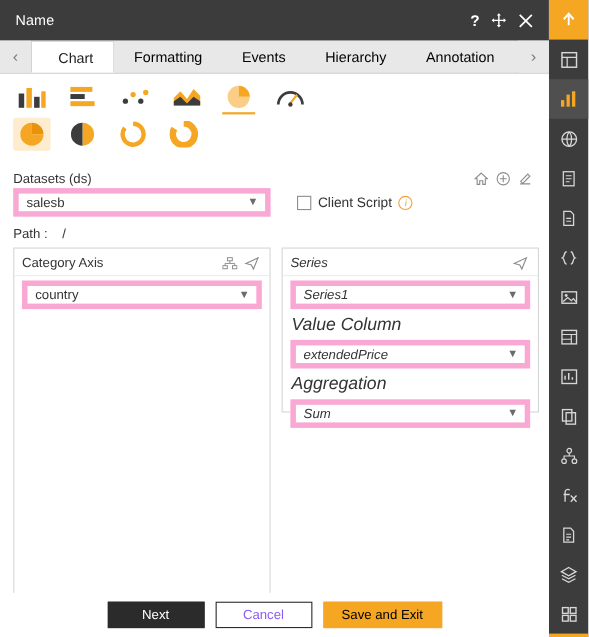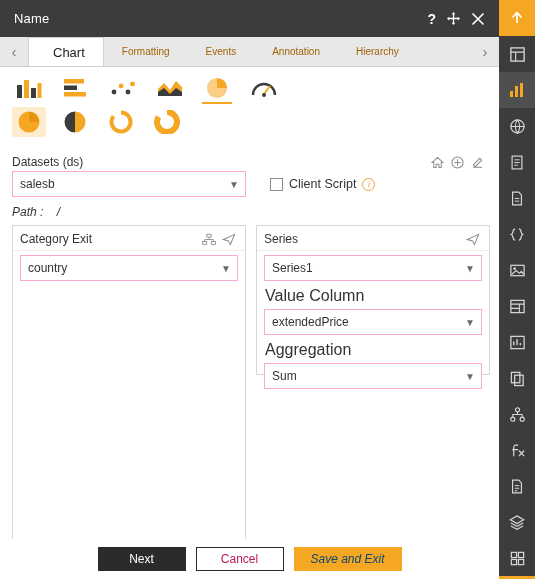--- a/index.html
+++ b/index.html
@@ -85,22 +85,22 @@
     background: #e8e8e8;
   }
   .tabs {
     display: flex; align-items: stretch;
     flex: 1;
     overflow: hidden;
   }
   .tab {
     padding: 0 18px;
     display: flex; align-items: center;
-    font-size: 10px;
-    color: #a16207;
+    font-size: 13px;
+    color: #000000;
     background: #e8e8e8;
     cursor: pointer;
     white-space: nowrap;
   }
   .tab.active {
     background: #ffffff;
     color: #222;
     border-top: 1px solid #d0d0d0;
     border-left: 1px solid #d0d0d0;
     border-right: 1px solid #d0d0d0;
@@ -153,40 +153,39 @@
   .mini-icon {
     width: 20px; height: 18px;
     display: flex; align-items: center; justify-content: center;
     color: #8c8c8c;
     cursor: pointer;
   }
   .select {
     position: relative;
     height: 26px;
     width: 234px;
-    border: 1px solid #f9a8d4;
+    border: 5px solid #f9a8d4;
     background: #ffffff;
     display: flex; align-items: center;
     padding: 0 24px 0 7px;
     font-size: 12px;
     color: #333;
     cursor: pointer;
   }
   .select .caret {
     position: absolute;
     right: 6px; top: 50%;
     transform: translateY(-50%);
     color: #6b6b6b;
     font-size: 10px;
   }
   .select.wide { width: 100%; }
   .path {
     font-size: 12px; color: #333;
     margin-top: 8px;
-    font-style: italic;
   }
   .path .pv { margin-left: 10px; color: #333; }
 
   .clientscript {
     display: flex; align-items: center;
     margin-left: 24px;
     gap: 6px;
   }
   .cbox {
     width: 13px; height: 13px;
@@ -213,21 +212,21 @@
     gap: 10px;
     flex: none;
   }
   .panel {
     border: 1px solid #d6d6d6;
     background: #fff;
     width: 234px;
     flex: none;
   }
   .panel.left { height: 316px; }
-  .panel.right { height: 150px; align-self: flex-start; }
+  .panel.right { height: 150px; align-self: flex-start; font-style: italic; }
   .panel-head {
     display: flex; align-items: center;
     padding: 4px 6px 2px 7px;
     border-bottom: 1px solid #ededed;
   }
   .panel-head .t { font-size: 12px; color: #333; }
   .panel-head .sp { flex: 1; }
   .panel-body { padding: 4px 7px 8px 7px; }
   .fld { margin-bottom: 2px; }
   .fld .flbl { font-size: 16px; color: #333; margin: 6px 0 4px 1px; }
@@ -244,22 +243,22 @@
   .btn {
     height: 24px;
     min-width: 88px;
     font-size: 12px;
     display: flex; align-items: center; justify-content: center;
     cursor: pointer;
     border: 1px solid #2b2b2b;
     background: #2b2b2b;
     color: #ffffff;
   }
-  .btn.light { background: #ffffff; color: #be185d; border-color: #2b2b2b; }
-  .btn.orange { background: #f5a623; color: #0c4a6e; border-color: #f5a623; min-width: 108px; font-style: italic; }
+  .btn.light { background: #ffffff; color: #8b5cf6; border-color: #2b2b2b; }
+  .btn.orange { background: #f5a623; color: #000000; border-color: #f5a623; min-width: 108px; }
 
   
   .rail {
     width: 36px;
     height: 579px;
     background: #3c3c3c;
     display: flex;
     flex-direction: column;
     align-items: center;
     flex: none;
@@ -301,22 +300,22 @@
         </span>
       </span>
     </div>
 
     <div class="tabstrip">
       <div class="tab-arrow">‹</div>
       <div class="tabs">
         <div class="tab active">Chart</div>
         <div class="tab">Formatting</div>
         <div class="tab">Events</div>
+        <div class="tab">Hierarchy</div>
         <div class="tab">Annotation</div>
-        <div class="tab">Hierarchy</div>
       </div>
       <div class="tab-arrow">›</div>
     </div>
 
     <div class="typerow">
       <div class="ticon">
         <svg width="26" height="22" viewBox="0 0 26 22">
           <rect x="1" y="8" width="5" height="13" fill="#3c3c3c"></rect>
           <rect x="8" y="3" width="5" height="18" fill="#f5a623"></rect>
           <rect x="15" y="11" width="5" height="10" fill="#3c3c3c"></rect>
@@ -421,21 +420,21 @@
       <div class="path">
         <span>Path :</span>
         <span class="pv">/</span>
       </div>
     </div>
 
     <div class="panels">
 
       <div class="panel left">
         <div class="panel-head">
-          <span class="t">Category Exit</span>
+          <span class="t">Category Axis</span>
           <span class="sp"></span>
           <span class="mini-icon">
             <svg width="14" height="13" viewBox="0 0 16 14">
                 <rect x="5.5" y="1" width="5" height="3.2" fill="none" stroke="#8c8c8c" stroke-width="1"></rect>
                 <rect x="0.7" y="9.3" width="4.6" height="3.2" fill="none" stroke="#8c8c8c" stroke-width="1"></rect>
                 <rect x="10.7" y="9.3" width="4.6" height="3.2" fill="none" stroke="#8c8c8c" stroke-width="1"></rect>
                 <path d="M8 4.2 V7 M3 9.3 V7 H13 V9.3" stroke="#8c8c8c" stroke-width="1" fill="none"></path>
               </svg>
           </span>
           <span class="mini-icon">

